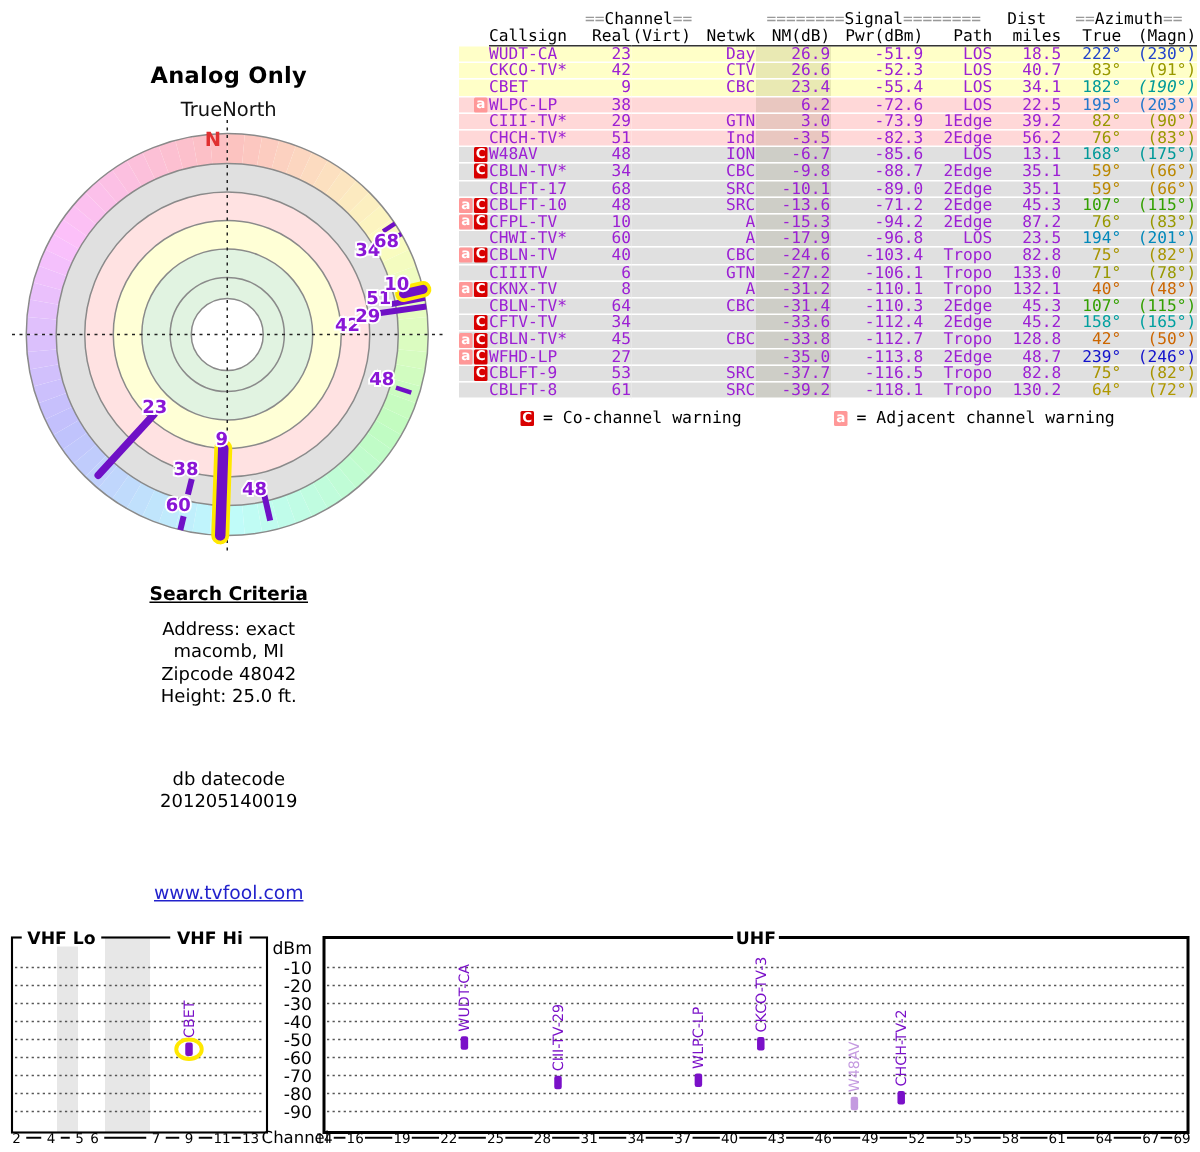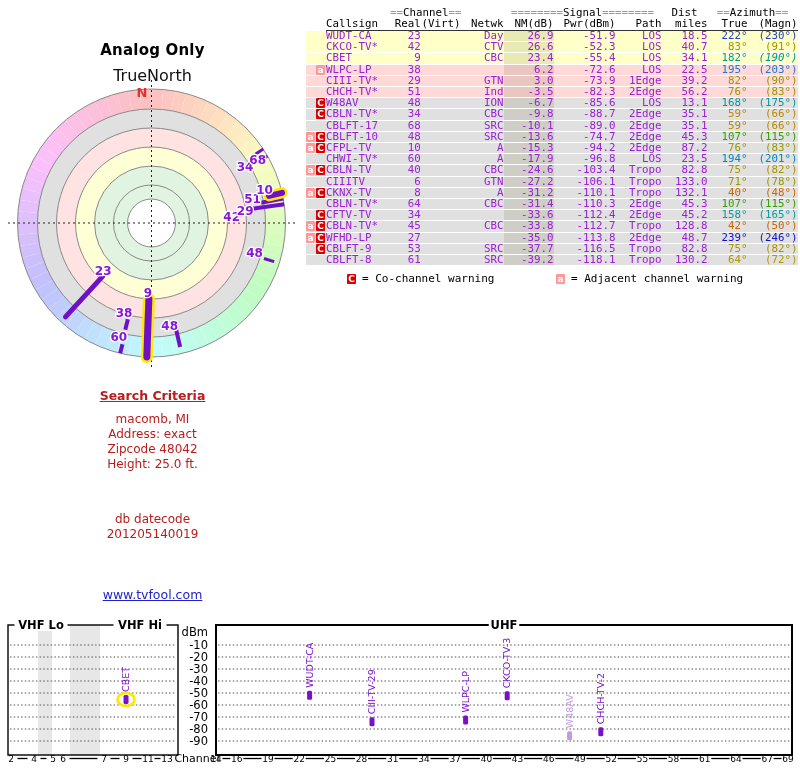--- a/index.html
+++ b/index.html
@@ -1,21 +1,21 @@
 <!DOCTYPE html>
 <html><head>
 <meta charset="utf-8">
 <style>
   html,body{margin:0;padding:0;background:#fff;}
   .page{position:relative;width:800px;height:768px;background:#fff;overflow:hidden;
         font-family:"DejaVu Sans",sans-serif;}
   .radar-title{position:absolute;left:50px;top:41px;width:205px;text-align:center;
         font-size:15px;font-weight:bold;color:#000;letter-spacing:.2px;}
   .radar-sub{position:absolute;left:50px;top:66px;width:205px;text-align:center;
-        font-size:16px;color:#111;}
+        font-size:13px;color:#111;}
   #radar{position:absolute;left:5px;top:78px;}
   
   .tbl{position:absolute;left:306px;top:7px;border-collapse:collapse;table-layout:fixed;
        font-family:"DejaVu Sans Mono",monospace;font-size:10.8px;line-height:10.2px;
        color:#000;white-space:nowrap;}
   .tbl th,.tbl td{padding:0;font-weight:normal;overflow:visible;}
   .tbl thead tr.grp td{text-align:center;line-height:11px;}
   .tbl thead tr.cols th{border-bottom:1px solid #333;line-height:12px;}
   .eq{color:#999;}
   .al{text-align:left}.ar{text-align:right}.ac{text-align:center}
@@ -25,21 +25,21 @@
   td.nmband{background-color:rgba(105,105,60,.15);}
   .warnbox{display:inline-block;width:9px;height:10px;margin-right:1px;border-radius:1px;
        font-family:"DejaVu Sans",sans-serif;font-size:9px;line-height:10px;font-weight:bold;
        color:#fff;text-align:center;vertical-align:middle;}
   .warn-C{background:#d80000;} .warn-a{background:#ff9898;}
   .legend-item{position:absolute;top:272px;font-family:"DejaVu Sans Mono",monospace;
        font-size:11px;color:#000;white-space:nowrap;}
   .legend-item .warnbox{margin-right:6px;}
   
   .search{position:absolute;left:40px;top:388px;width:225px;text-align:center;
-       font-size:12px;line-height:15px;color:#b91c1c;}
+       font-size:12px;line-height:15px;color:#000000;}
   .search .title{font-size:12.5px;font-weight:bold;text-decoration:underline;margin-bottom:9px;}
   .search .db{margin-top:40px;}
   .sitelink{position:absolute;left:40px;top:587px;width:225px;text-align:center;
        font-size:12.5px;color:#2222cc;text-decoration:underline;cursor:pointer;}
   #bands{position:absolute;left:0;top:612px;}
 </style>
 </head>
 <body>
 
 <div class="page">
@@ -321,21 +321,21 @@
           <td class="ar" style="color: rgb(187, 136, 0);">59°</td>
           <td class="ar" style="color: rgb(187, 136, 0);">(66°)</td>
         </tr>
         <tr class="zg">
           <td class="ar"><span class="warnbox warn-a">a</span><span class="warnbox warn-C">C</span></td>
           <td class="al pd">CBLFT-10</td>
           <td class="ar pd">48</td>
           <td class="ac pd"></td>
           <td class="ar pd">SRC</td>
           <td class="ar pd nmband">-13.6</td>
-          <td class="ar pd">-74.7</td>
+          <td class="ar pd">-71.2</td>
           <td class="ar pd">2Edge</td>
           <td class="ar pd">45.3</td>
           <td class="ar" style="color: rgb(51, 160, 0);">107°</td>
           <td class="ar" style="color: rgb(51, 160, 0);">(115°)</td>
         </tr>
         <tr class="zg">
           <td class="ar"><span class="warnbox warn-a">a</span><span class="warnbox warn-C">C</span></td>
           <td class="al pd">CFPL-TV</td>
           <td class="ar pd">10</td>
           <td class="ac pd"></td>
@@ -482,22 +482,22 @@
 
   <div class="legend-item" style="left:347px">
     <span class="warnbox warn-C">C</span><span>= Co-channel warning</span>
   </div>
   <div class="legend-item" style="left:556px">
     <span class="warnbox warn-a">a</span><span>= Adjacent channel warning</span>
   </div>
 
   <div class="search">
     <div class="title">Search Criteria</div>
+    <div>Address: exact</div>
     <div>macomb, MI</div>
-    <div>Address: exact</div>
     <div>Zipcode 48042</div>
     <div>Height: 25.0 ft.</div>
     <div class="db">db datecode</div>
     <div>201205140019</div>
   </div>
 
   <a class="sitelink">www.tvfool.com</a>
 
   <svg id="bands" width="800" height="156">
       <rect x="38" y="13" width="14" height="130" fill="#e7e7e7"></rect>

